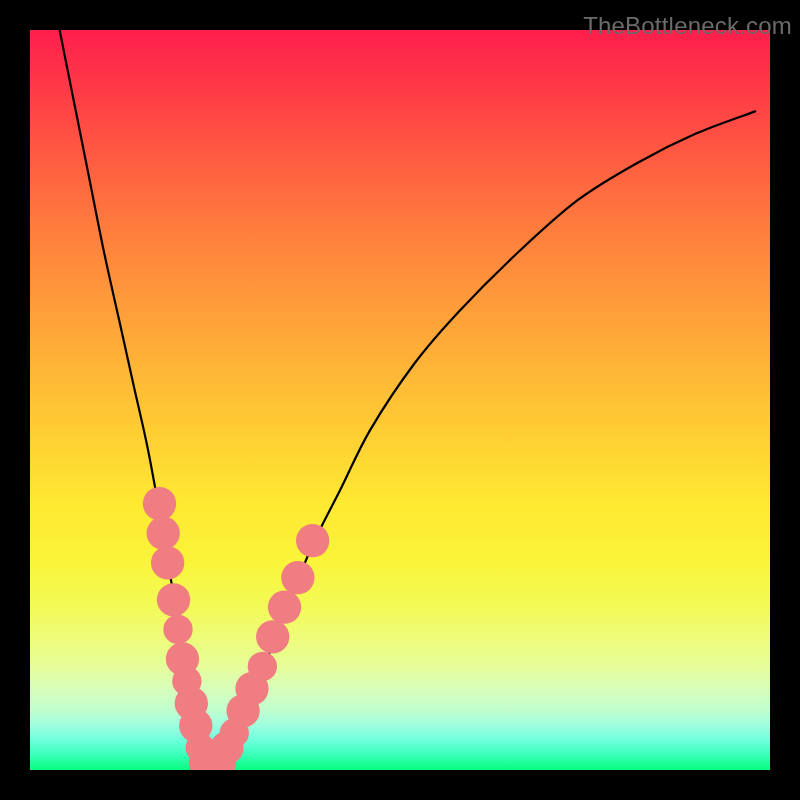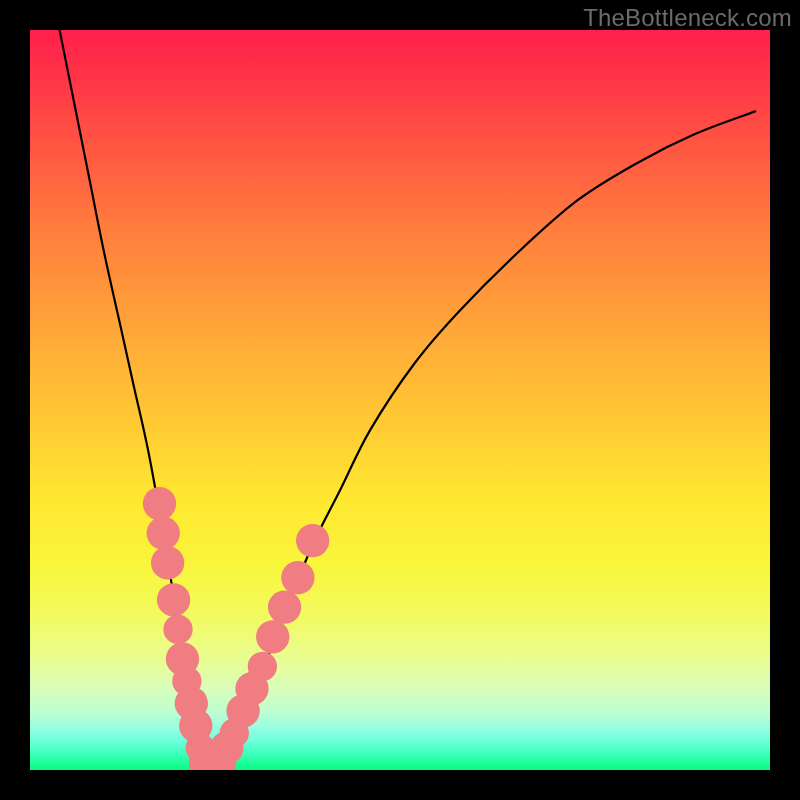--- a/index.html
+++ b/index.html
@@ -47,21 +47,21 @@
   }
   .plot-svg {
     position: absolute;
     left: 0;
     top: 0;
     width: 740px;
     height: 740px;
   }
   .watermark {
     position: absolute;
-    top: 4px;
+    top: 12px;
     right: 8px;
     color: #6b6b6b;
     font-size: 24px;
     font-weight: 500;
     letter-spacing: 0.2px;
     user-select: none;
   }
 </style>
 </head>
 <body>

